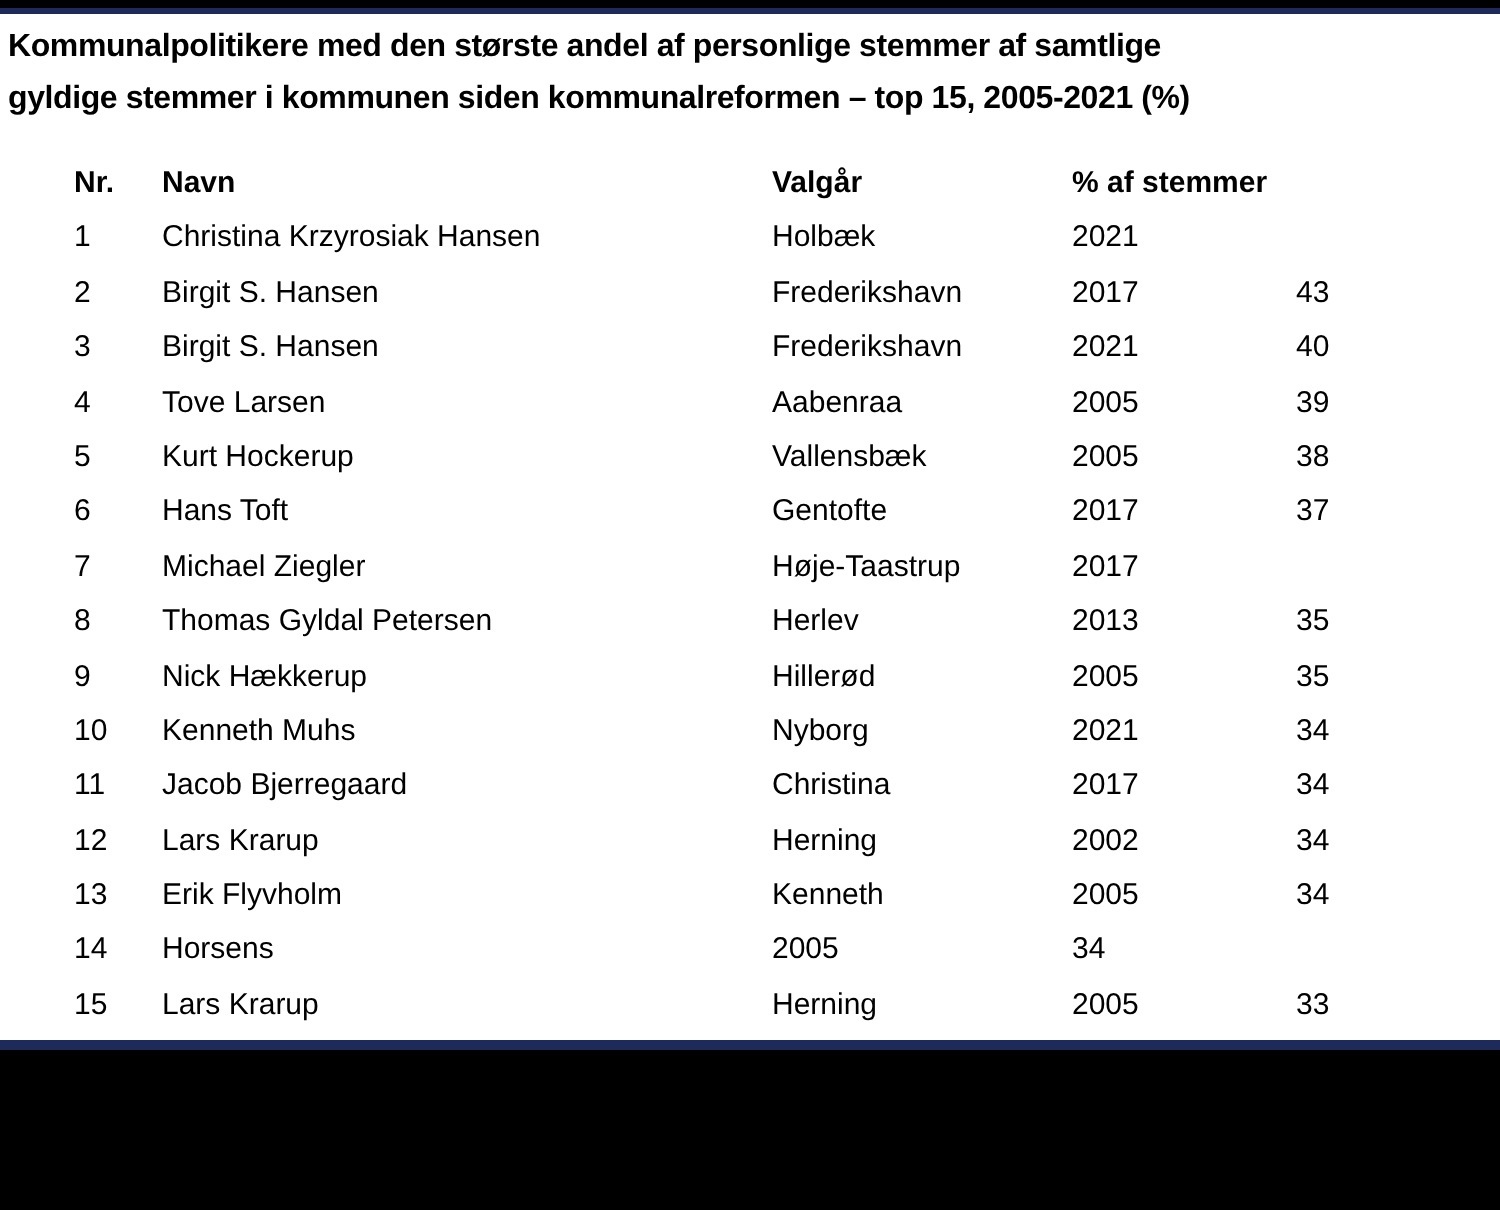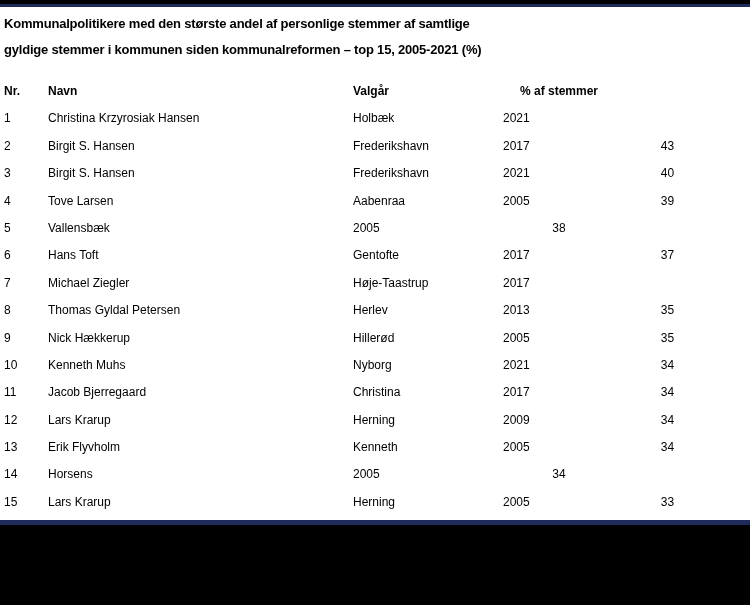--- a/index.html
+++ b/index.html
@@ -10,41 +10,42 @@
     font-family: "Liberation Sans", sans-serif;
     color: #000000;
     position: relative;
     overflow: hidden;
   }
   .top-black { height: 4px; background: #000000; }
   .top-navy  { height: 3px; background: #1e2a5a; }
   .title {
     margin: 4px 0 0 4px;
     font-weight: bold;
-    font-size: 13px;
+    font-size: 16px;
     line-height: 26px;
     letter-spacing: -0.2px;
     white-space: nowrap;
   }
   .table {
     margin-top: 15px;
     padding-left: 4px;
     padding-right: 30px;
   }
   .row {
     display: grid;
     grid-template-columns: 44px 305px 150px 112px 1fr;
     height: 27.4px;
     line-height: 27.4px;
-    font-size: 12px;
+    font-size: 15px;
     white-space: nowrap;
+    margin-left: 33px;
   }
   .row.header { font-weight: bold; }
   .cell { overflow: hidden; }
-  .cell.pct { text-align: center; }
+  .cell.pct { text-align: left; }
   .bottom-navy {
     position: absolute;
     left: 0; bottom: 80px;
     width: 100%; height: 5px;
     background: #1e2a5a;
   }
   .bottom-black {
     position: absolute;
     left: 0; bottom: 0;
     width: 100%; height: 80px;
@@ -98,20 +99,21 @@
       <div class="row">
         <div class="cell">4</div>
         <div class="cell">Tove Larsen</div>
         <div class="cell">Aabenraa</div>
         <div class="cell">2005</div>
         <div class="cell pct">39</div>
       </div>
 
       <div class="row">
         <div class="cell">5</div>
+        <div class="cell">Kurt Hockerup</div>
         <div class="cell">Vallensbæk</div>
         <div class="cell">2005</div>
         <div class="cell pct">38</div>
       </div>
 
       <div class="row">
         <div class="cell">6</div>
         <div class="cell">Hans Toft</div>
         <div class="cell">Gentofte</div>
         <div class="cell">2017</div>
@@ -154,21 +156,21 @@
         <div class="cell">Jacob Bjerregaard</div>
         <div class="cell">Christina</div>
         <div class="cell">2017</div>
         <div class="cell pct">34</div>
       </div>
 
       <div class="row">
         <div class="cell">12</div>
         <div class="cell">Lars Krarup</div>
         <div class="cell">Herning</div>
-        <div class="cell">2009</div>
+        <div class="cell">2002</div>
         <div class="cell pct">34</div>
       </div>
 
       <div class="row">
         <div class="cell">13</div>
         <div class="cell">Erik Flyvholm</div>
         <div class="cell">Kenneth</div>
         <div class="cell">2005</div>
         <div class="cell pct">34</div>
       </div>

